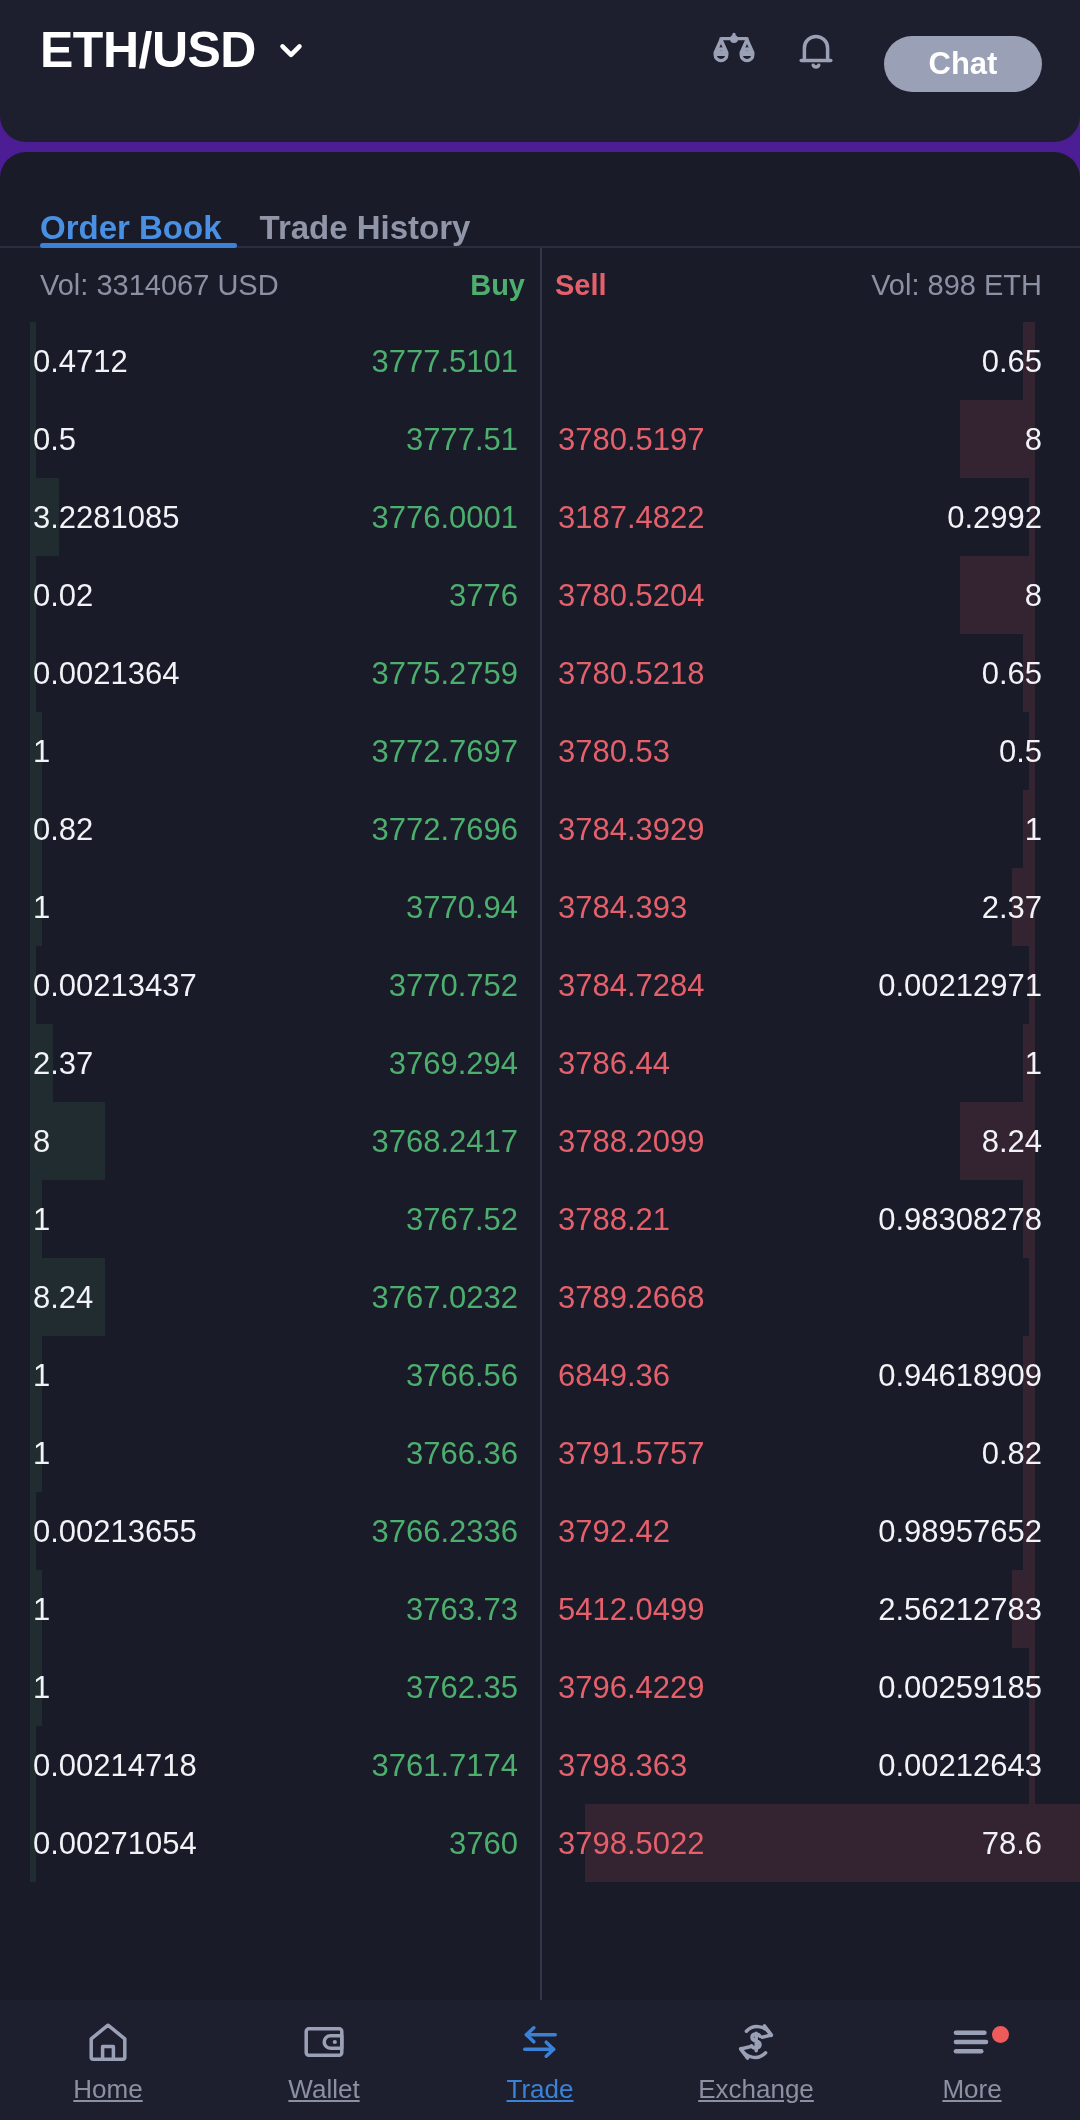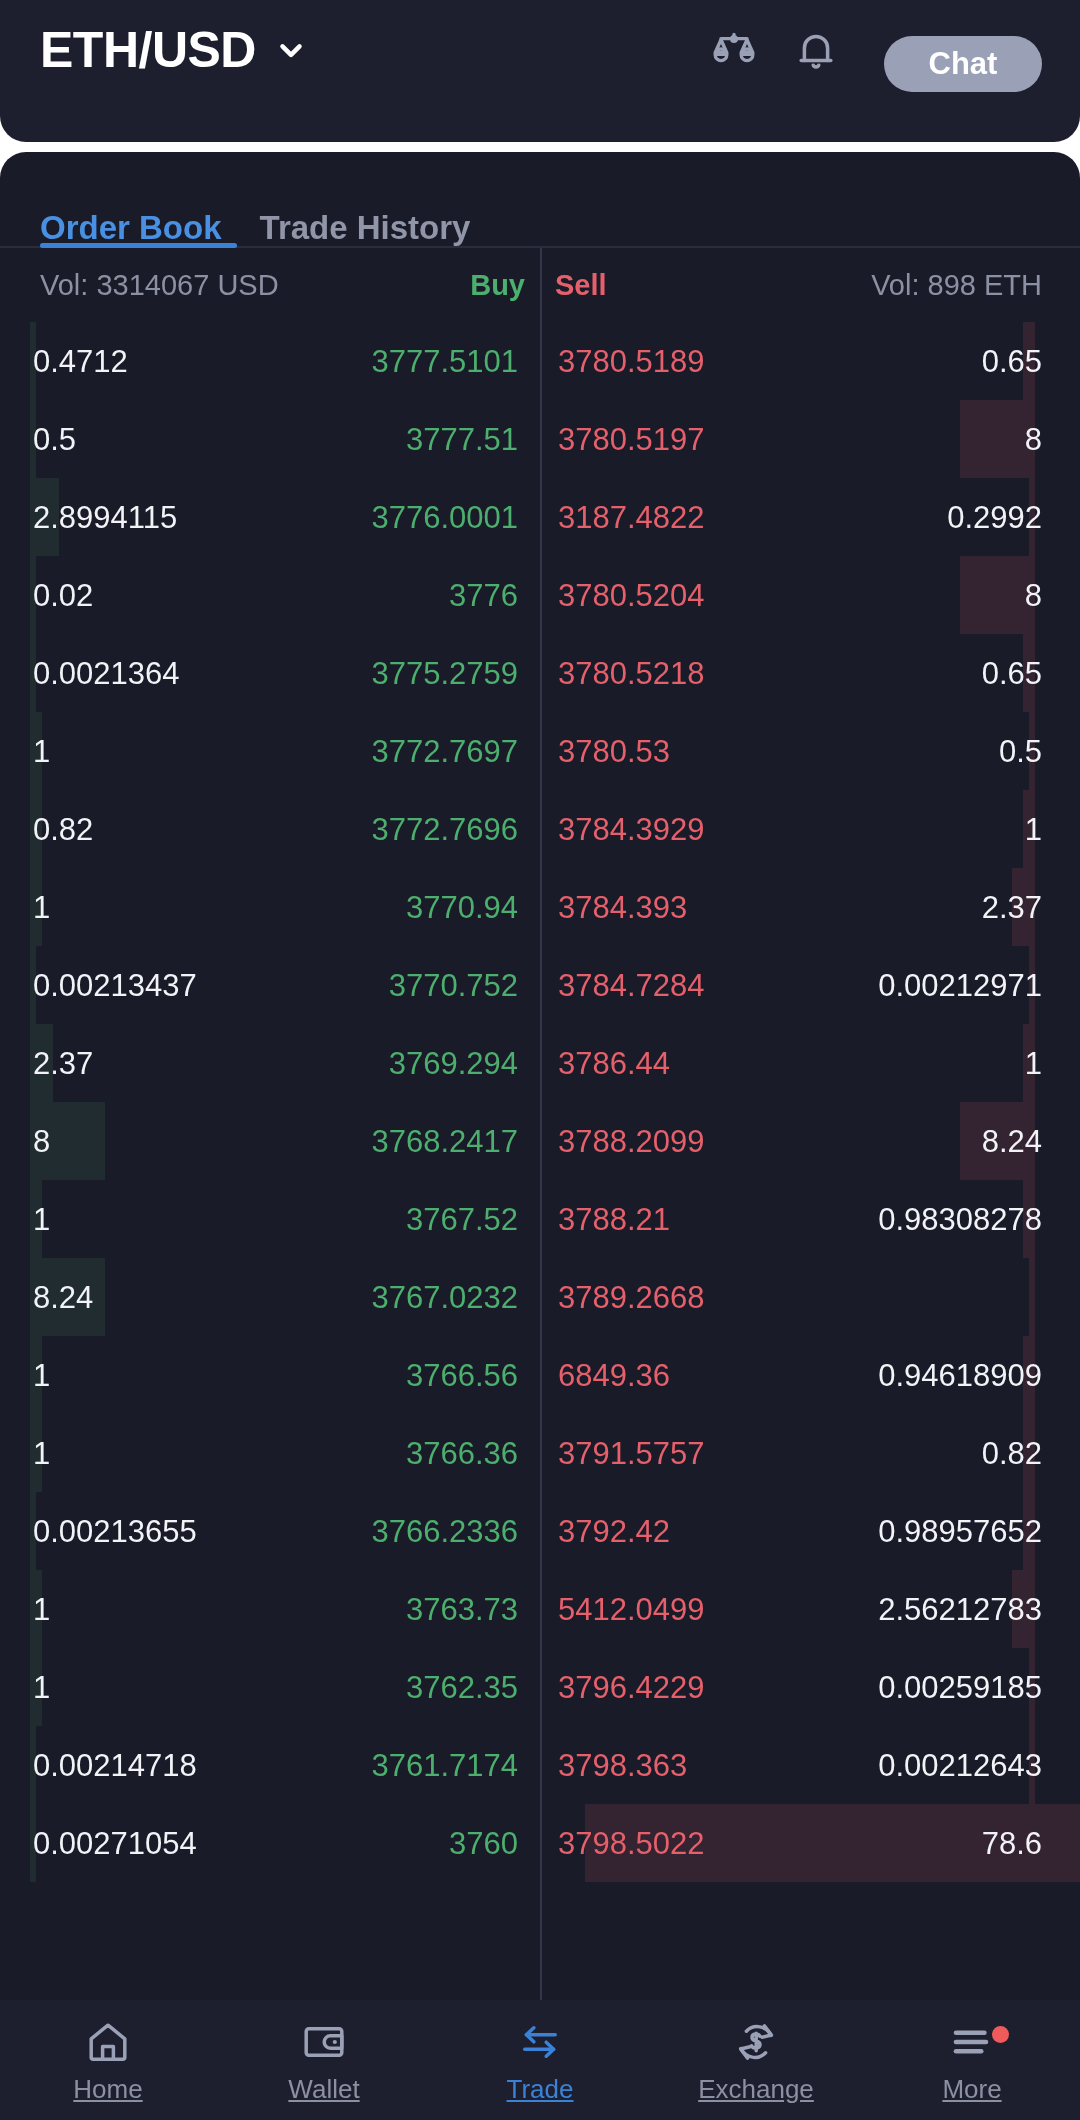--- a/index.html
+++ b/index.html
@@ -2,21 +2,21 @@
 <html><head>
 <meta charset="utf-8">
 <style>
   * { margin:0; padding:0; box-sizing:border-box; }
   html, body {
     width:1080px; height:2120px;
     background:#0b0b14;
     font-family:"Liberation Sans", sans-serif;
     overflow:hidden;
   }
-  #app { position:relative; width:1080px; height:2120px; background:#ffffff; }
+  #app { position:relative; width:1080px; height:2120px; background:#4c1d95; }
 
   
   .header-card {
     position:absolute; left:0; top:0; width:1080px; height:142px;
     background:#1e1f2e;
     border-bottom-left-radius:26px; border-bottom-right-radius:26px;
     display:flex; align-items:flex-start;
   }
   .header-row {
     width:100%; height:100px;
@@ -184,40 +184,39 @@
 
     <div class="rows" id="rows">
         <div class="orow">
           <div class="half">
             <div class="depth bid" style="width: 5.76923px;"></div>
             <div class="cell bid-amt">0.4712</div>
             <div class="cell bid-price">3777.5101</div>
           </div>
           <div class="half">
             <div class="depth ask" style="width: 11.5385px;"></div>
-            <div class="cell ask-price">3780.5189</div>
             <div class="cell ask-amt">0.65</div>
           </div>
         </div>
         <div class="orow">
           <div class="half">
             <div class="depth bid" style="width: 5.76923px;"></div>
             <div class="cell bid-amt">0.5</div>
             <div class="cell bid-price">3777.51</div>
           </div>
           <div class="half">
             <div class="depth ask" style="width: 75px;"></div>
             <div class="cell ask-price">3780.5197</div>
             <div class="cell ask-amt">8</div>
           </div>
         </div>
         <div class="orow">
           <div class="half">
             <div class="depth bid" style="width: 28.8462px;"></div>
-            <div class="cell bid-amt">2.8994115</div>
+            <div class="cell bid-amt">3.2281085</div>
             <div class="cell bid-price">3776.0001</div>
           </div>
           <div class="half">
             <div class="depth ask" style="width: 5.76923px;"></div>
             <div class="cell ask-price">3187.4822</div>
             <div class="cell ask-amt">0.2992</div>
           </div>
         </div>
         <div class="orow">
           <div class="half">

